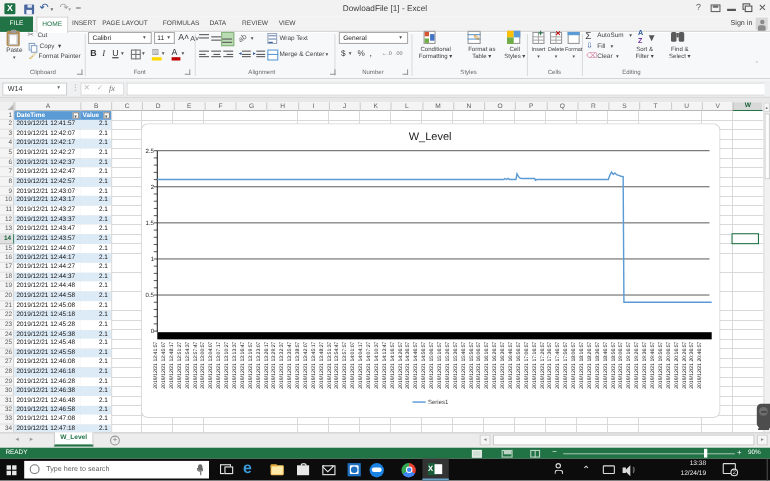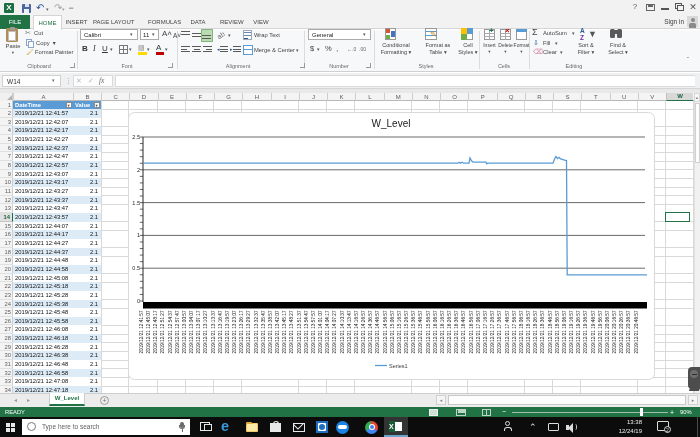--- a/index.html
+++ b/index.html
@@ -8,20 +8,21 @@
 <div style="position:absolute;left:0;top:0;width:700px;height:15px;background:#f2f2f2;"></div>
 <div style="position:absolute;left:4px;top:3px;width:10px;height:10px;background:#1d7044;border-radius:1px;color:#fff;font-size:8px;line-height:10px;text-align:center;font-weight:bold;">X</div>
 <div style="position:absolute;left:22px;top:3.5px;width:9px;height:9px;background:#4a67a0;border-radius:1px;"></div>
 <div style="position:absolute;left:24.5px;top:3.5px;width:4px;height:3.5px;background:#dce2ee;"></div>
 <div style="position:absolute;left:24px;top:8.5px;width:5px;height:4px;background:#eef1f7;"></div>
 <div style="position:absolute;left:36px;top:2px;width:12px;height:12px;color:#2b579a;font-size:10px;line-height:12px;">↶</div>
 <div style="position:absolute;left:46px;top:6px;width:6px;height:6px;color:#666;font-size:5px;line-height:6px;">▾</div>
 <div style="position:absolute;left:54px;top:2px;width:12px;height:12px;color:#a6a6a6;font-size:10px;line-height:12px;">↷</div>
 <div style="position:absolute;left:62px;top:6px;width:6px;height:6px;color:#a6a6a6;font-size:5px;line-height:6px;">▾</div>
 <div style="position:absolute;left:69px;top:4px;width:8px;height:8px;color:#666;font-size:6px;line-height:8px;">═</div>
+<div style="position:absolute;left:250px;top:2px;width:200px;height:11px;text-align:center;font-size:7.5px;line-height:11px;color:#3c3c3c;">DowloadFile [1] - Excel</div>
 <div style="position:absolute;left:630px;top:1px;width:10px;height:12px;color:#555;font-size:8px;line-height:12px;text-align:center;">?</div>
 <div style="position:absolute;left:646px;top:4px;width:9px;height:7px;border:1px solid #666;"></div>
 <div style="position:absolute;left:648px;top:5px;width:5px;height:2px;background:#666;"></div>
 <div style="position:absolute;left:661px;top:8px;width:8px;height:1.5px;background:#555;"></div>
 <div style="position:absolute;left:675px;top:3px;width:7px;height:6px;border:1px solid #555;"></div>
 <div style="position:absolute;left:677px;top:5px;width:7px;height:6px;border:1px solid #555;background:#f2f2f2;"></div>
 <div style="position:absolute;left:688px;top:2px;width:10px;height:11px;color:#555;font-size:9px;line-height:11px;text-align:center;">✕</div>
 <div style="position:absolute;left:0;top:15px;width:700px;height:14px;background:#f2f2f2;border-bottom:1px solid #d5d5d5;"></div>
 <div style="position:absolute;left:0;top:15px;width:30px;height:14px;background:#217346;color:#fff;font-size:6px;line-height:14px;text-align:center;">FILE</div>
 <div style="position:absolute;left:33px;top:15px;width:29px;height:14.5px;background:#fff;border:1px solid #d5d5d5;border-bottom:none;color:#217346;font-size:6px;line-height:14px;text-align:center;">HOME</div>

